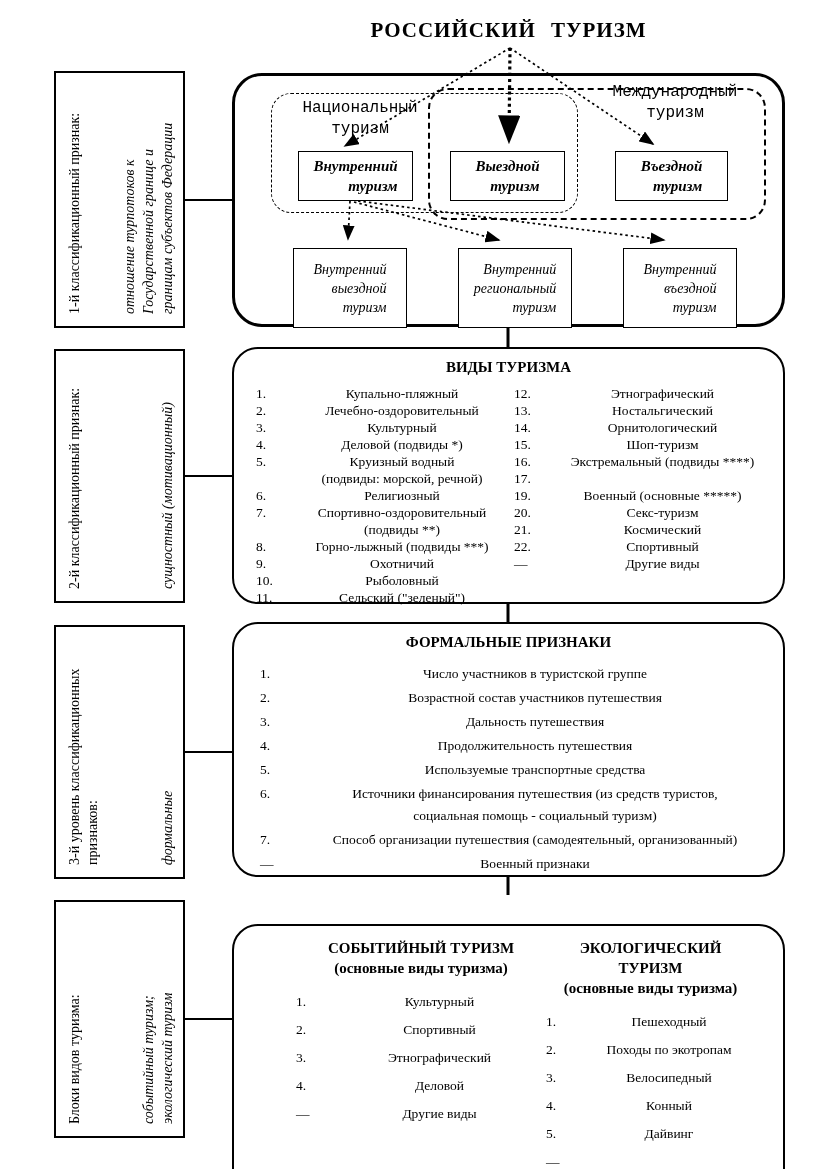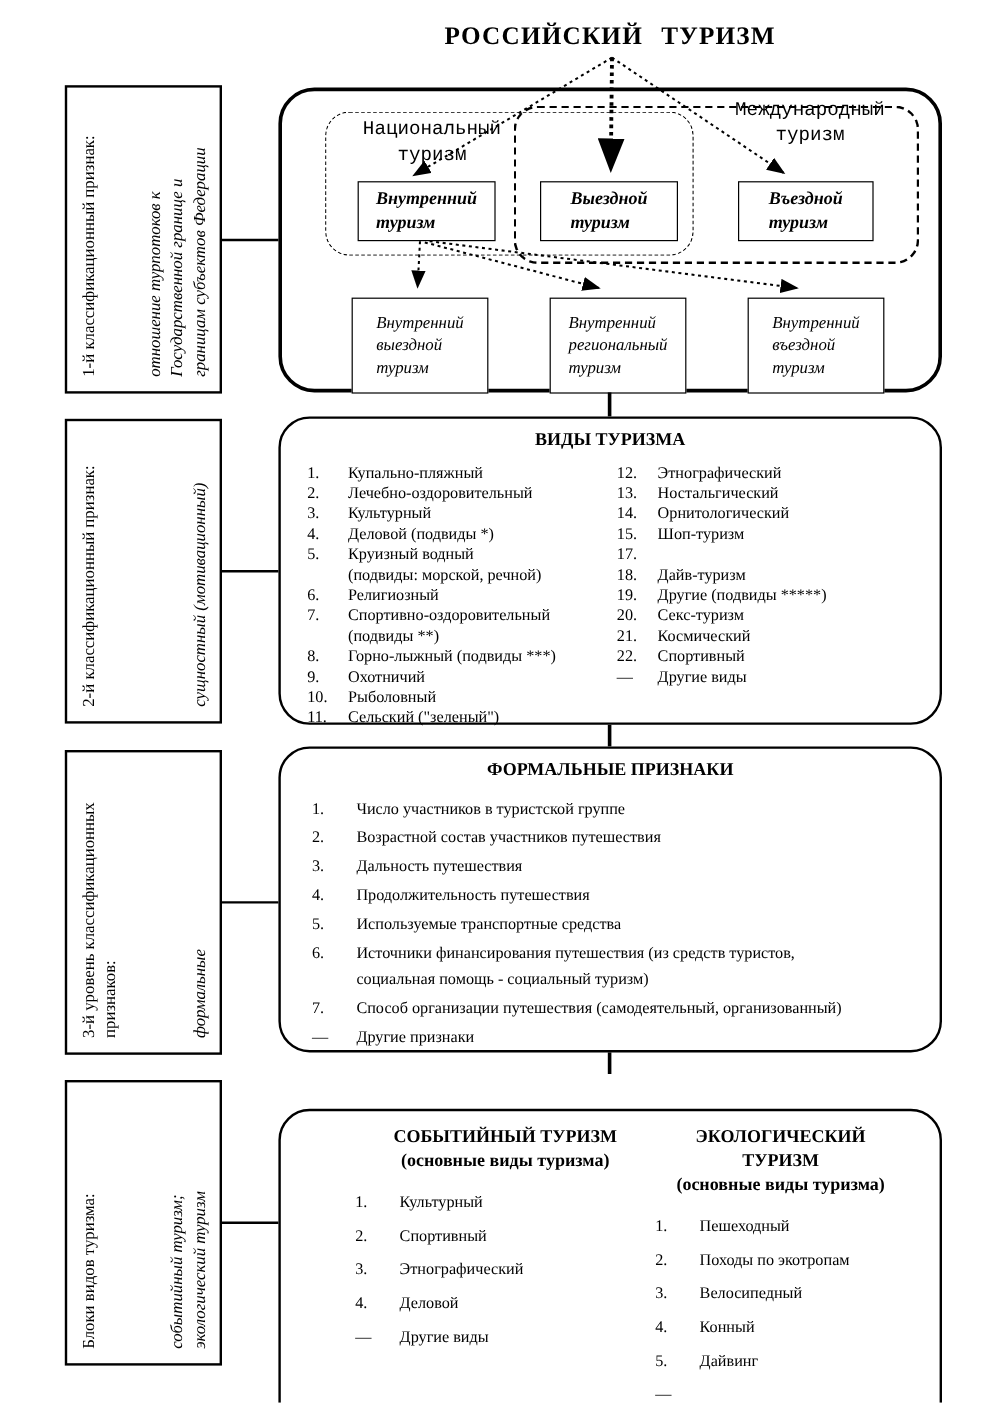--- a/index.html
+++ b/index.html
@@ -34,38 +34,38 @@
 
   
   .dash-rect{position:absolute;box-sizing:border-box;border-radius:20px;z-index:1;}
   .dash-nat{left:36px;top:17px;width:307px;height:120px;border:1px dashed #000;}
   .dash-intl{left:193px;top:12px;width:338px;height:132px;border:2px dashed #000;}
   .group-label{position:absolute;z-index:2;text-align:center;font-size:16px;line-height:21px;white-space:pre-line;font-family:Liberation Mono, monospace;}
   .nat-label{left:45px;top:22px;width:160px;}
   .intl-label{left:355px;top:6px;width:170px;}
   .tbox{
     position:absolute;z-index:3;background:#fff;border:1.5px solid #000;box-sizing:border-box;
-    display:flex;align-items:center;justify-content:center;text-align:left;
+    display:flex;align-items:center;justify-content:center;text-align:right;
     font-style:italic;white-space:pre-line;
   }
   .r1{top:75px;height:50px;font-weight:bold;font-size:15px;line-height:20px;}
   .r1.b1{left:63px;width:115px;}
   .r1.b2{left:215px;width:115px;}
   .r1.b3{left:380px;width:113px;}
   .r2{top:172px;height:80px;font-size:14px;line-height:19px;}
   .r2.b1{left:58px;width:114px;}
   .r2.b2{left:223px;width:114px;}
   .r2.b3{left:388px;width:114px;}
 
   
   .sec-title{text-align:center;font-weight:bold;font-size:15px;margin-top:10px;}
   .two-col{display:grid;grid-template-columns:258px 1fr;padding:9px 6px 0 22px;}
   .li-row{display:grid;grid-template-columns:34px 1fr;}
   .li-num{font-size:13.5px;}
-  .li-text{font-size:13.5px;white-space:pre-line;}
+  .li-text{font-size:13.5px;white-space:pre-line;text-align:center;}
   .sec2 .li-row{line-height:17px;}
   .sec3-list{padding:12px 10px 0 26px;}
   .sec3-list .li-row{grid-template-columns:37px 1fr;line-height:22px;margin-bottom:2px;}
   .sec4-cols{display:grid;grid-template-columns:250px 1fr;padding:12px 28px 0 26px;}
   .hdr{text-align:center;font-weight:bold;font-size:15px;line-height:20px;}
   .sec4-list{margin-top:13px;}
   .sec4-list .li-row{grid-template-columns:37px 1fr;line-height:21px;margin-bottom:7px;}
 </style>
 </head>
 <body>
@@ -214,29 +214,29 @@
           </div>
           <div class="li-row">
             <span class="li-num">14.</span>
             <span class="li-text">Орнитологический</span>
           </div>
           <div class="li-row">
             <span class="li-num">15.</span>
             <span class="li-text">Шоп-туризм</span>
           </div>
           <div class="li-row">
+            <span class="li-num">16.</span>
+            <span class="li-text">Экстремальный (подвиды ****)</span>
+          </div>
+          <div class="li-row">
             <span class="li-num">17.</span>
           </div>
           <div class="li-row">
-            <span class="li-num">18.</span>
-            <span class="li-text">Дайв-туризм</span>
-          </div>
-          <div class="li-row">
             <span class="li-num">19.</span>
-            <span class="li-text">Другие (подвиды *****)</span>
+            <span class="li-text">Военный (основные *****)</span>
           </div>
           <div class="li-row">
             <span class="li-num">20.</span>
             <span class="li-text">Секс-туризм</span>
           </div>
           <div class="li-row">
             <span class="li-num">21.</span>
             <span class="li-text">Космический</span>
           </div>
           <div class="li-row">
@@ -278,21 +278,21 @@
           <span class="li-num">6.</span>
           <span class="li-text">Источники финансирования путешествия (из средств туристов,
 социальная помощь - социальный туризм)</span>
         </div>
         <div class="li-row">
           <span class="li-num">7.</span>
           <span class="li-text">Способ организации путешествия (самодеятельный, организованный)</span>
         </div>
         <div class="li-row">
           <span class="li-num">—</span>
-          <span class="li-text">Другие признаки</span>
+          <span class="li-text">Военный признаки</span>
         </div>
       </div>
   </div>
 
   <div class="sec sec4">
     <div class="sec4-cols">
       <div>
         <div class="hdr">
           <div>СОБЫТИЙНЫЙ ТУРИЗМ</div>
           <div>(основные виды туризма)</div>

